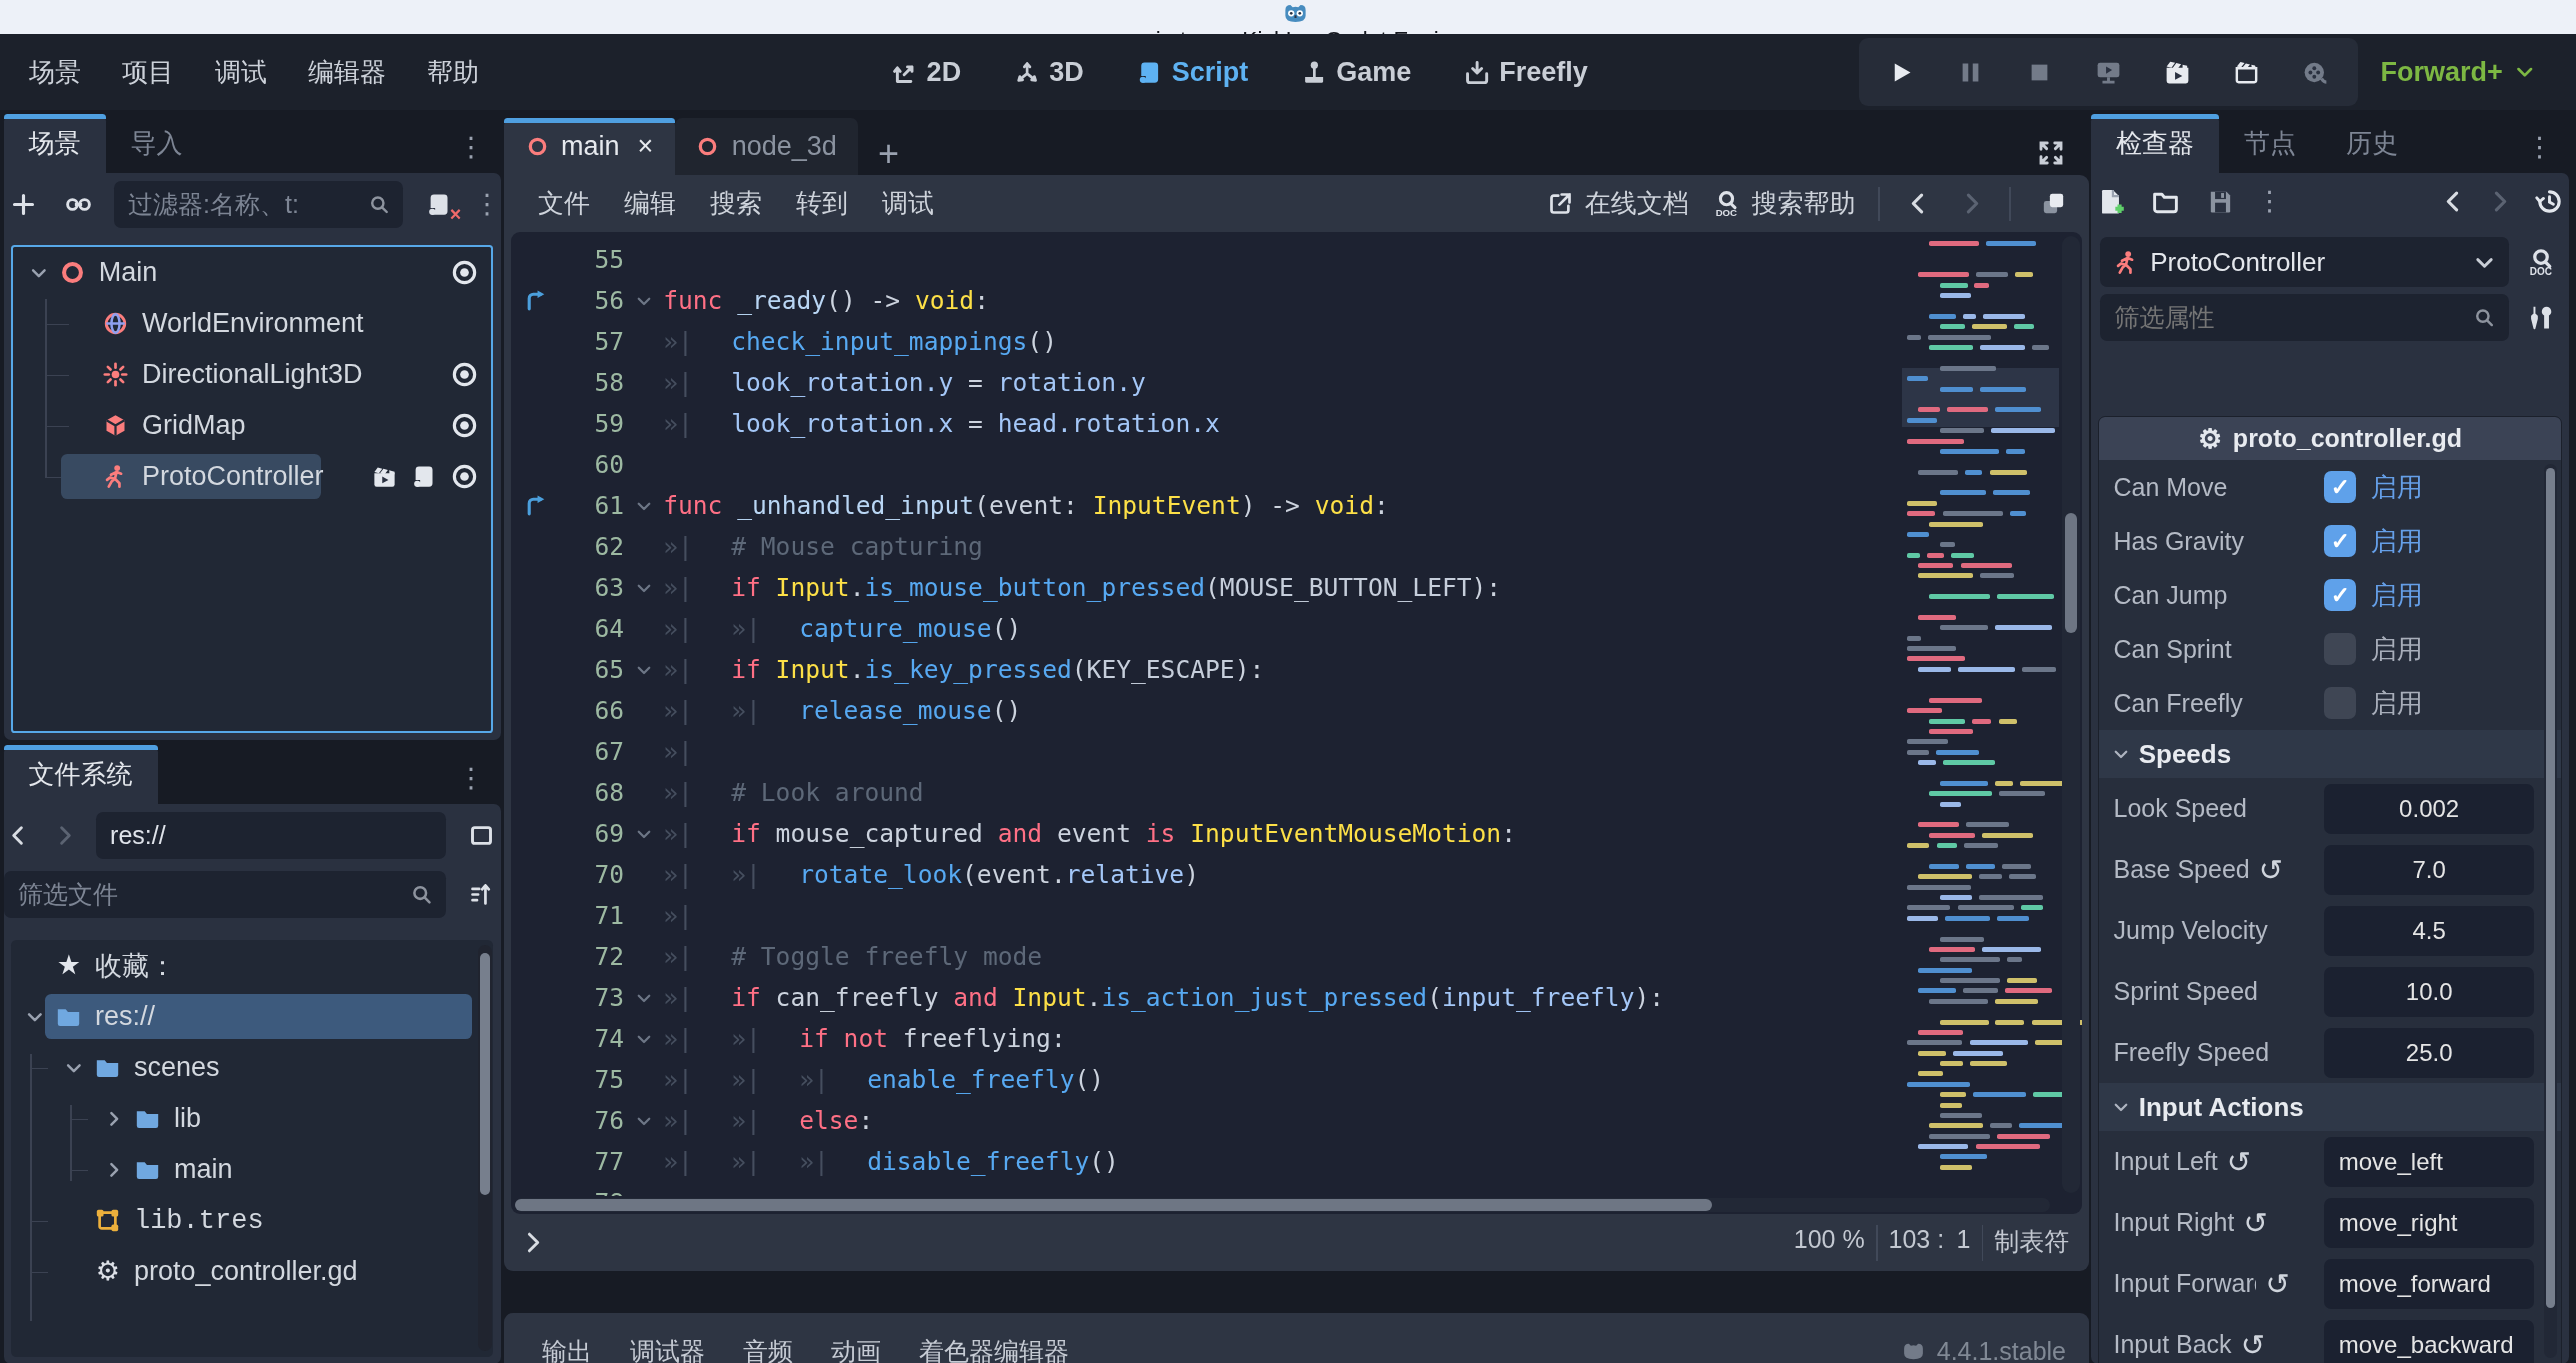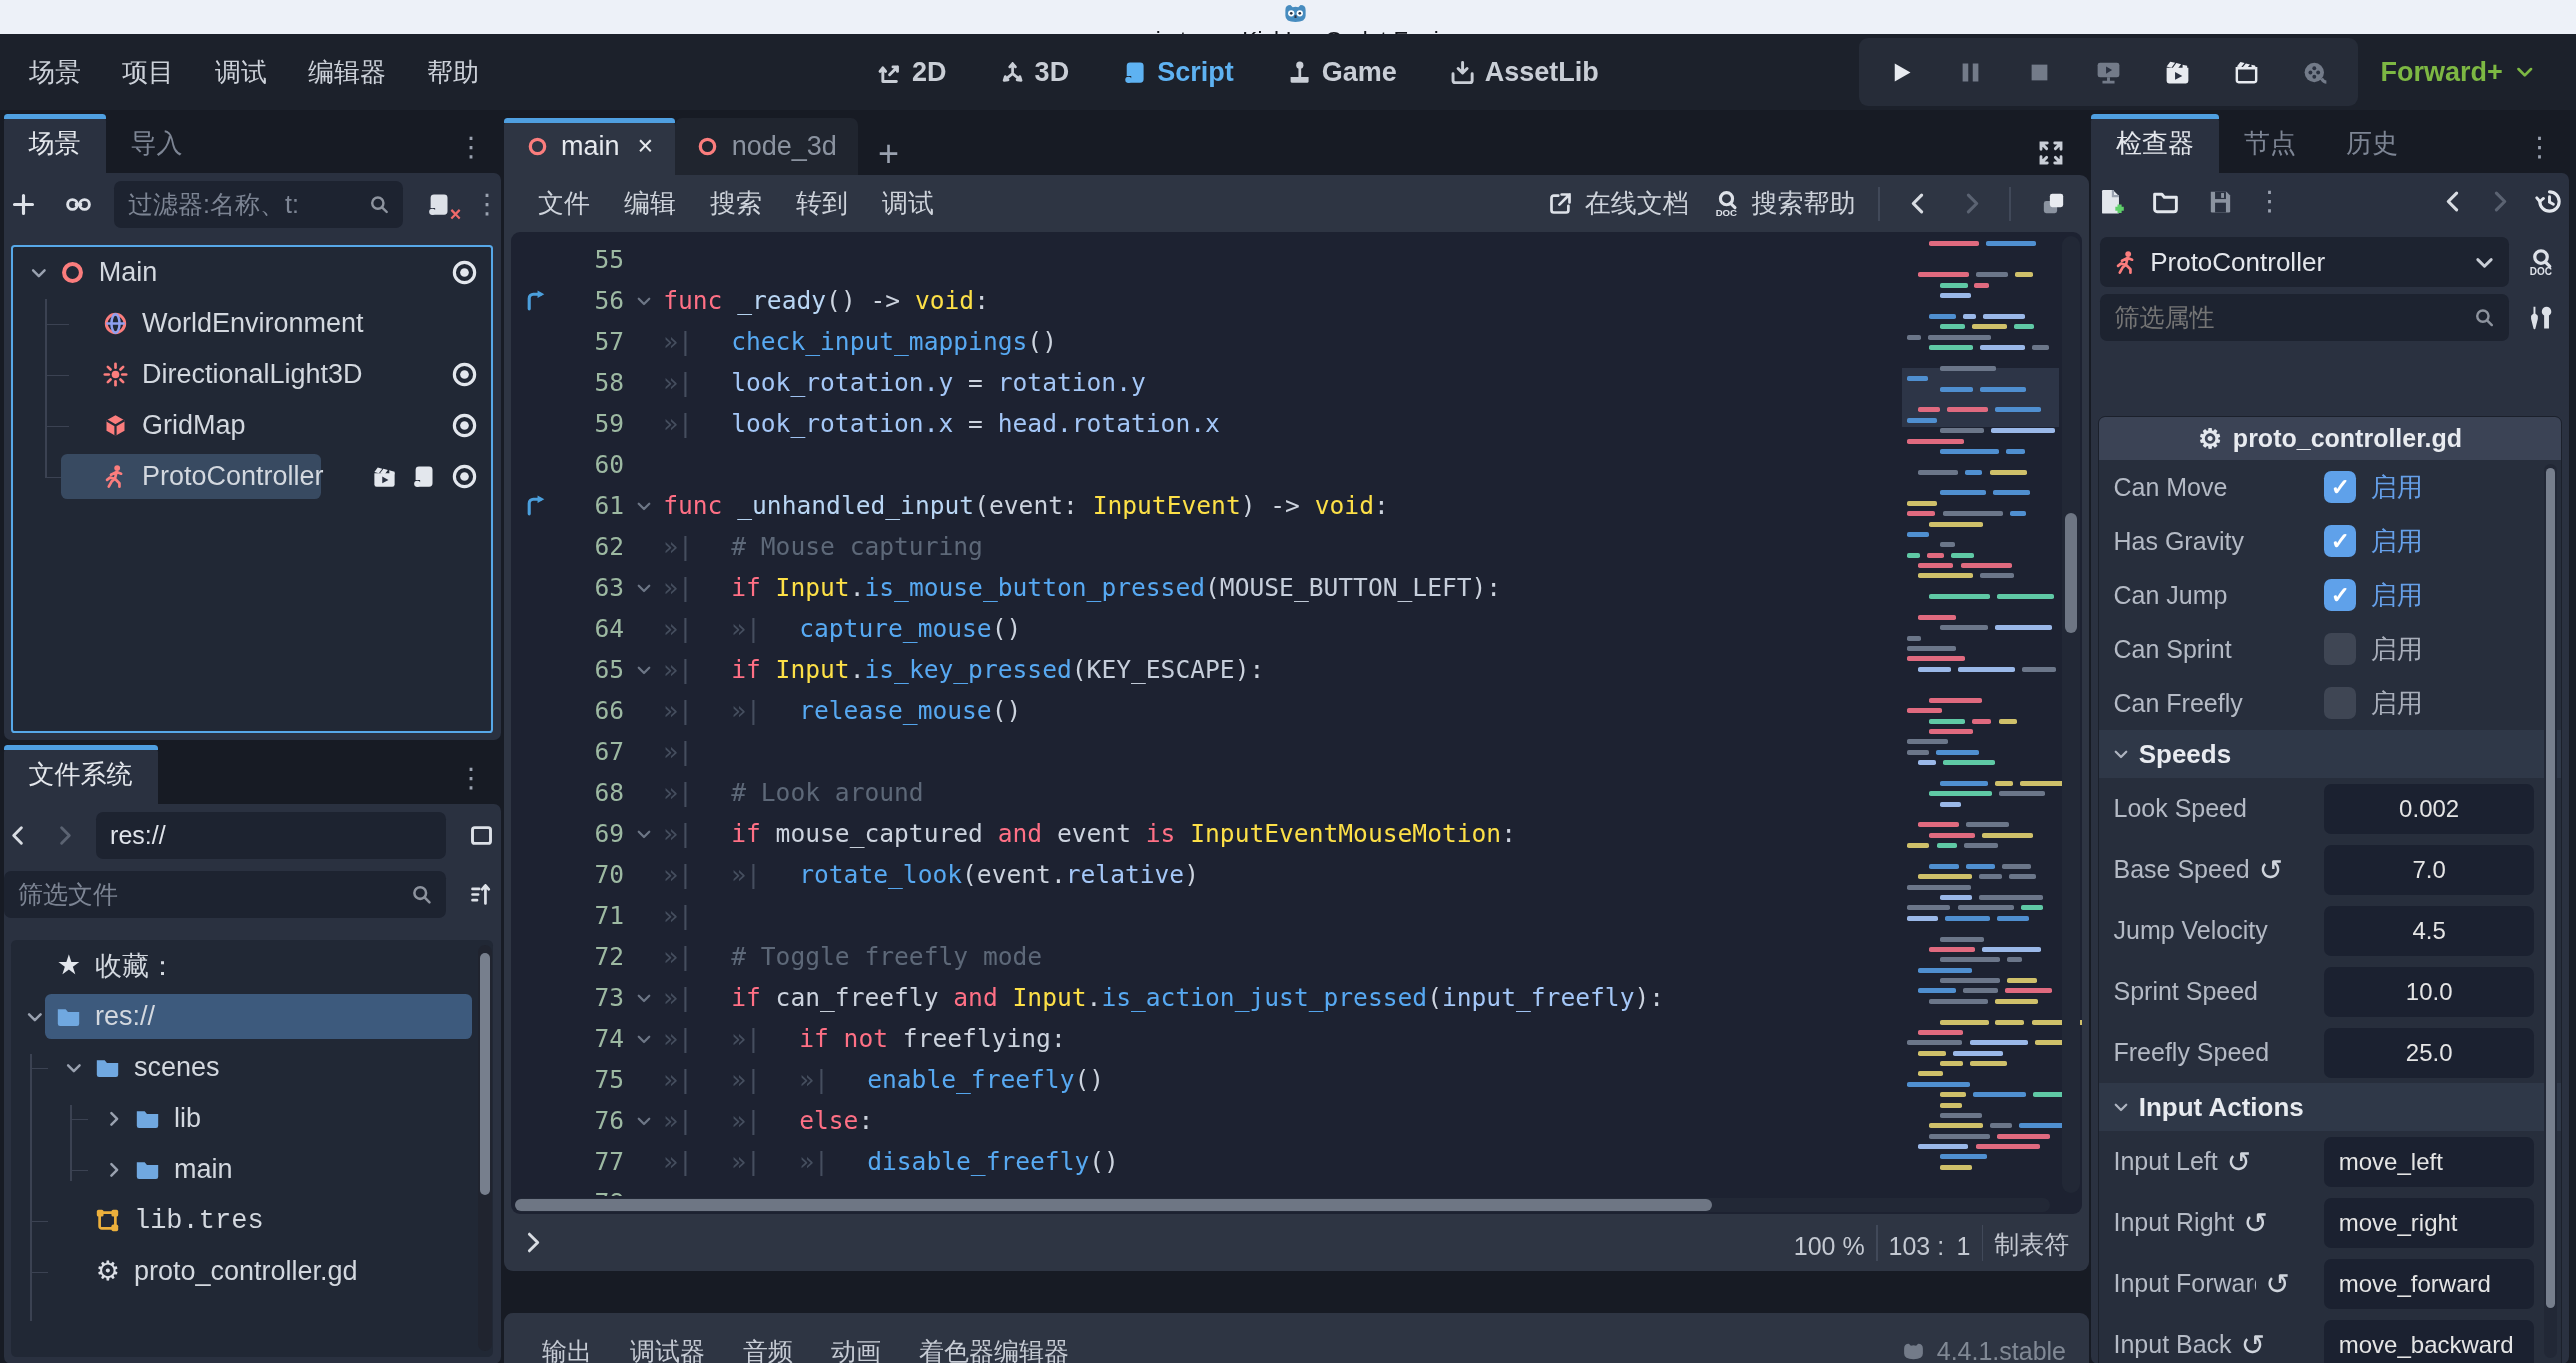--- a/index.html
+++ b/index.html
@@ -73,21 +73,21 @@
   .s-k{color:#ff7085}.s-f{color:#b9d6f4}.s-c{color:#57a9f2}.s-m{color:#a4c7f7}
   .s-t{color:#fde047}.s-x{color:#ccd3de}.s-o{color:#5d6878}.s-n{color:#c6cedb}
   #minimap{position:absolute;right:23px;top:3.6px;width:157px;bottom:21.5px}
   #minimap .vp{position:absolute;left:0;right:0;background:#2d3547}
   #minimap .mrow{position:absolute;height:5.4px;border-radius:1.8px}
   #vscroll{position:absolute;right:1.8px;top:3.6px;width:18px;bottom:21.5px;background:#222836;border-radius:9px}
   #vscroll .thumb{position:absolute;left:2.7px;right:2.7px;background:#6e7684;border-radius:7.2px}
   #hscroll{position:absolute;left:3.6px;right:32px;bottom:1.8px;height:14.3px;border-radius:7.2px;background:#222836}
   #hscroll .thumb{position:absolute;top:0.9px;bottom:0.9px;left:0;width:78%;background:#6e7684;border-radius:7.2px}
   #estatus{position:absolute;left:0;right:0;bottom:0;height:57px;display:flex;align-items:center;font-size:25px;color:#c3c8d1}
-  #estatus .right{margin-left:auto;display:flex;align-items:flex-end;gap:11px;margin-right:19.7px}
+  #estatus .right{margin-left:auto;display:flex;align-items:flex-start;gap:11px;margin-right:19.7px}
   #estatus .vsep{width:1.8px;height:36px;background:#414959}
   #estatus .caret{display:flex;gap:12.5px}
   
   #bottombar{position:absolute;left:0;top:1199px;width:1585px;height:77px;background:#2e3543;border-radius:9px 9px 0 0;display:flex;align-items:center;font-size:25px;color:#c6cbd4}
   #bottombar .t{margin-left:38px}
   #bottombar .ver{margin-left:auto;display:flex;align-items:center;gap:10.7px;margin-right:23px;color:#818995;font-size:25px}
   
   #rightdock{left:2091px;width:478px;height:1250px}
   #nodesel{margin:7.2px 9px 0 9px;display:flex;align-items:center;gap:12.5px}
   .nfield{background:#1d2330;border-radius:7.2px;height:50px;display:flex;align-items:center;flex:1;padding:0 12.5px;gap:10.7px;font-size:26px;color:#e4e7ec}
@@ -189,21 +189,21 @@
       </span>
     <span>Game</span>
   </span>
   <span class="wstab">
     <span>
         <svg width="27" height="27" viewBox="0 0 24 24">
           <path d="M12,3 v9 M8,8.5 l4,4 4,-4" fill="none" stroke="#c9ced6" stroke-width="2.6" stroke-linecap="round" stroke-linejoin="round"></path>
           <path d="M3.5,13 v6 a2,2 0 0 0 2,2 h13 a2,2 0 0 0 2,-2 v-6" fill="none" stroke="#c9ced6" stroke-width="2.6" stroke-linecap="round"></path>
         </svg>
       </span>
-    <span>AssetLib</span>
+    <span>Freefly</span>
   </span>
 </div>
 <div id="runbar">
   <div class="grp">
     <span class="tbtn">
         <svg width="27" height="27" viewBox="0 0 24 24">
           <path d="M6,4 L20,12 L6,20 Z" fill="#e8ebf0"></path>
         </svg>
       </span>
     <span class="tbtn">

